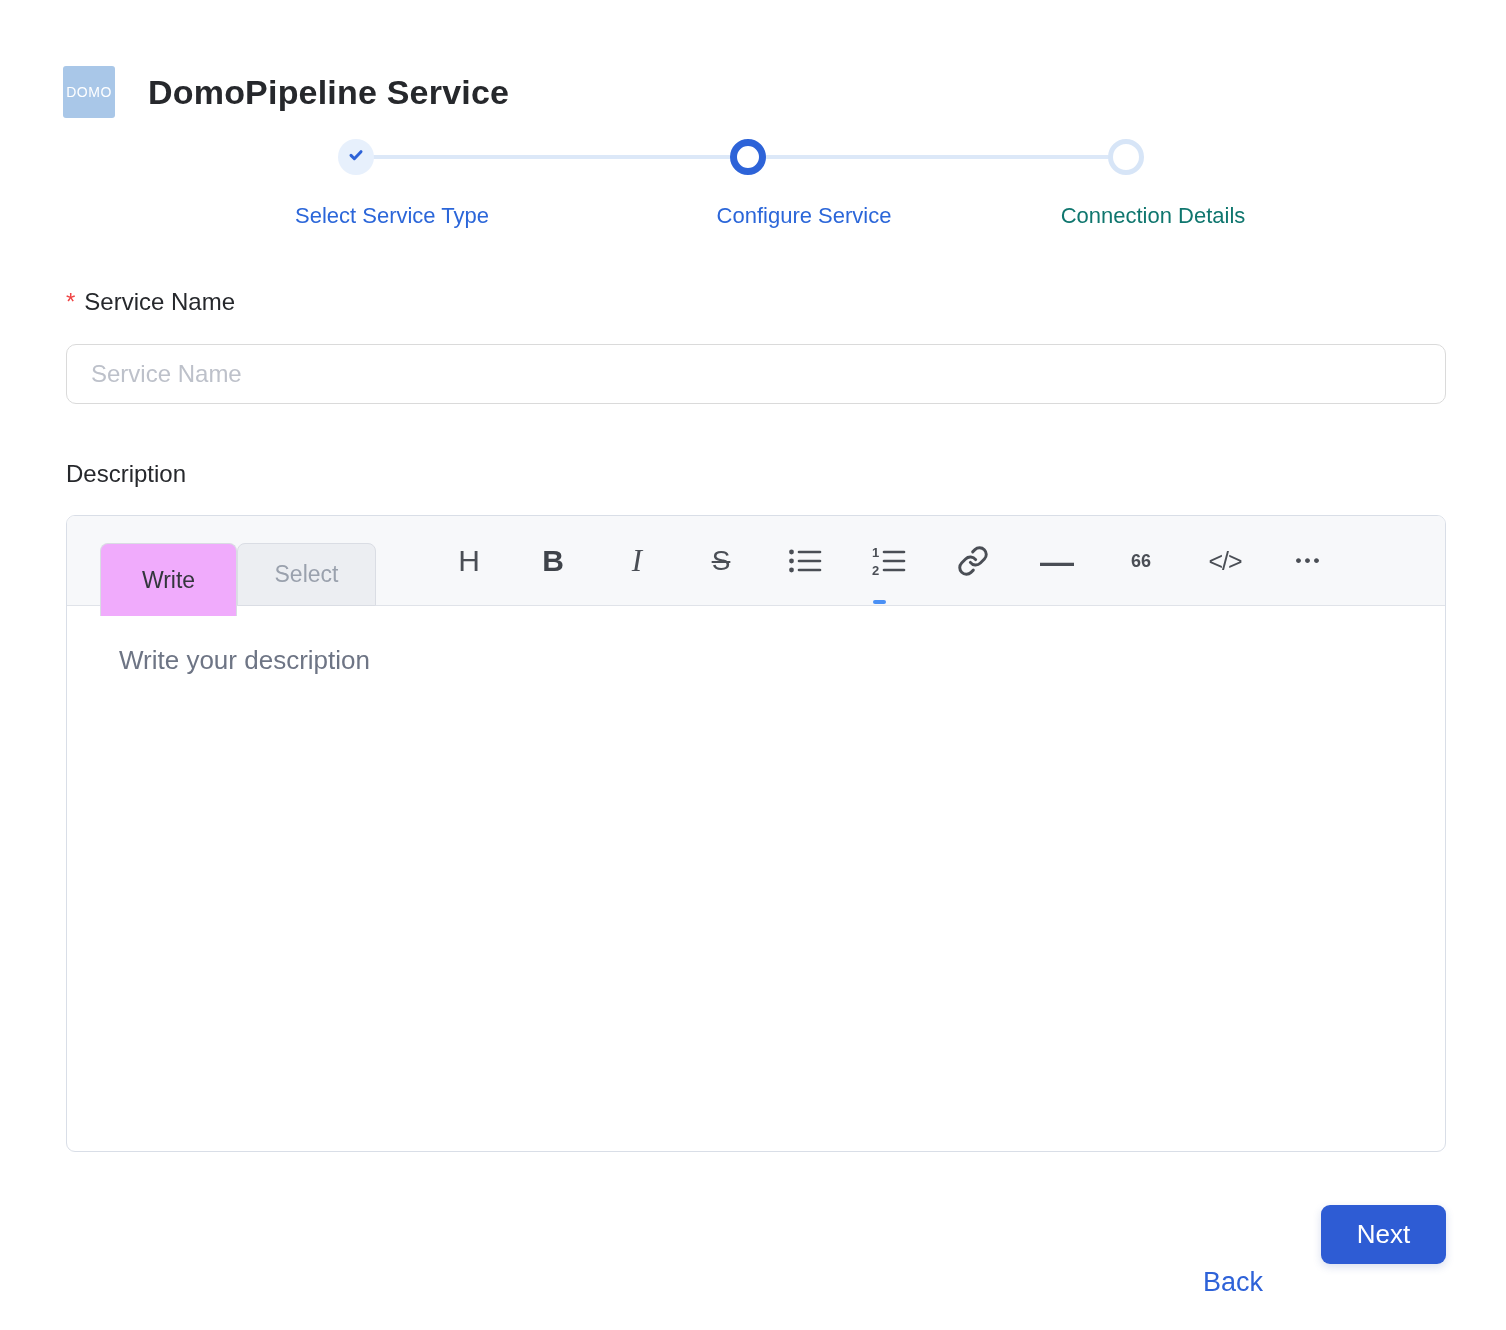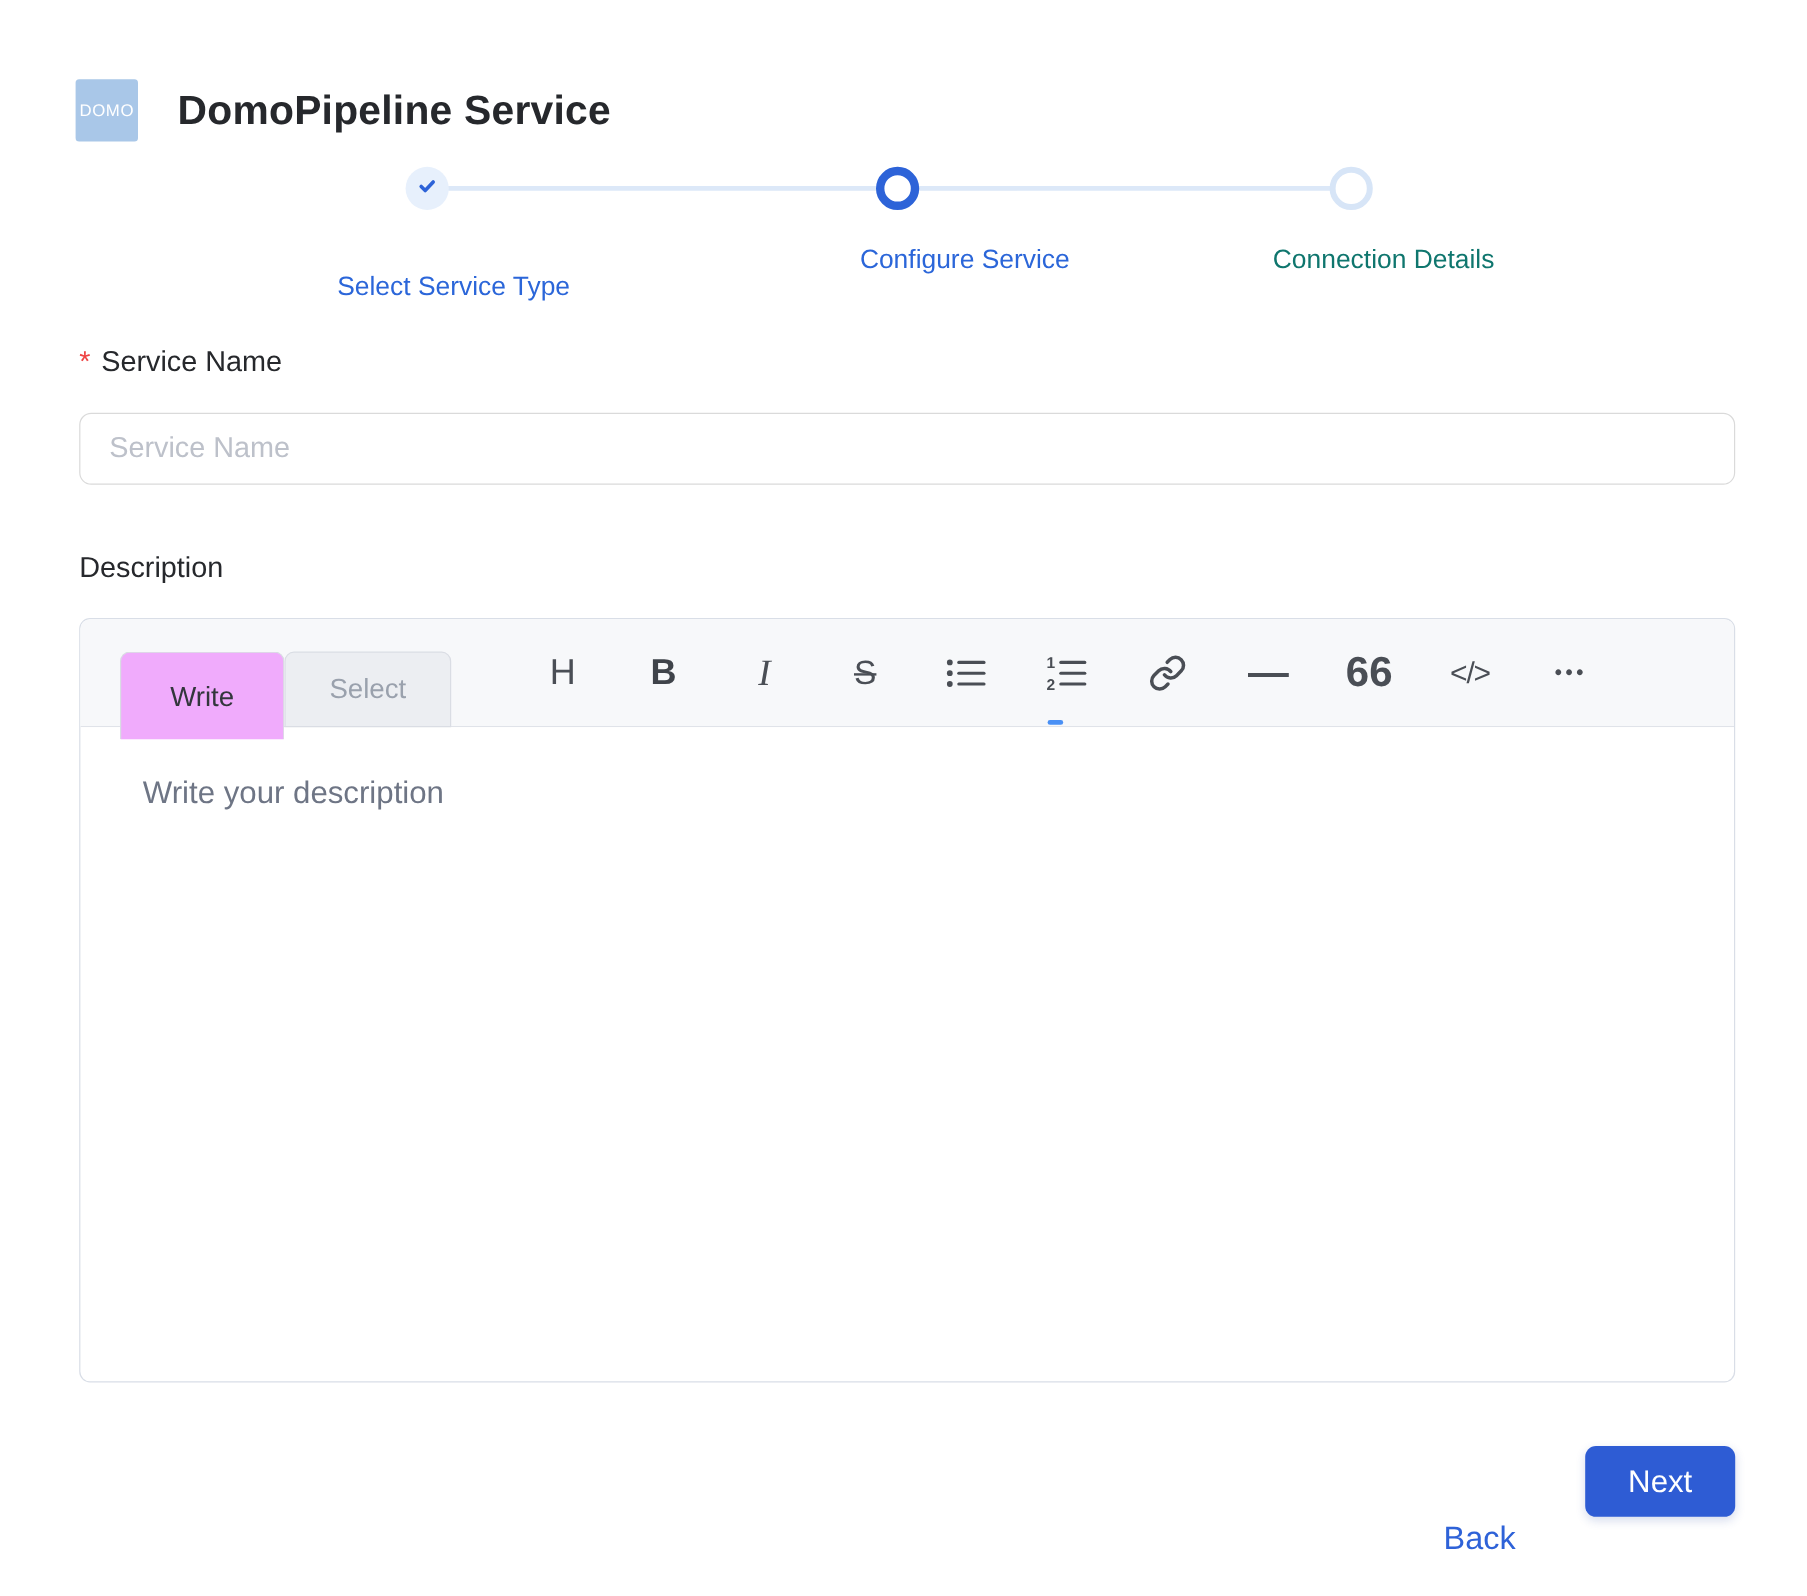--- a/index.html
+++ b/index.html
@@ -37,21 +37,21 @@
     position:absolute; top:155px; height:4px; background:#dce8f8; border-radius:2px;
   }
   .step-line.l1 { left:372px; width:360px; }
   .step-line.l2 { left:764px; width:346px; }
   .step-label {
     position:absolute; top:203px; transform:translateX(-50%);
     font-size:22px; font-weight:500; white-space:nowrap;
   }
   .step-label.done, .step-label.active { color:#2b66d9; }
   .step-label.pending { color:#0f766e;margin-left:20px; }
-  .step-label.s1 { left:378px;margin-top:23px; }
+  .step-label.s1 { left:392px; }
   .step-label.s2 { left:756px;margin-left:48px; }
   .step-label.s3 { left:1133px; }
 
   
   .field-label {
     position:absolute; left:66px; font-size:24px; font-weight:500; color:#26282c;
     display:flex; gap:9px; align-items:baseline;
   }
   .label-service { top:288px; }
   .label-description { top:460px; }
@@ -97,21 +97,21 @@
   .tool {
     width:40px; margin-right:44px; text-align:center;
     color:#4a4e55; cursor:pointer; display:flex; align-items:center; justify-content:center;
   }
   .tool:last-child { margin-right:0; }
   .tool-h   { font-size:30px; font-weight:400; }
   .tool-b   { font-size:30px; font-weight:800; color:#3f434a; }
   .tool-i   { font-family:"Liberation Serif", serif; font-style:italic; font-size:31px; }
   .tool-s   { font-size:28px; text-decoration:line-through; text-decoration-thickness:2px; }
   .tool-hr  { font-size:34px; font-weight:600; }
-  .tool-quote { font-size:35px; font-weight:700; }
+  .tool-quote { font-size:18px; font-weight:700; }
   .tool-code  { font-size:25px; font-weight:500; letter-spacing:-1px; }
   .tool-more  { font-size:17px; font-weight:700; letter-spacing:3px; }
 
   .ol-indicator {
     position:absolute; left:806px; top:84px; width:13px; height:4px;
     background:#4a90f5; border-radius:2px;
   }
 
   .editor-body {
     position:absolute; left:0; top:91px; width:1378px; height:545px;

